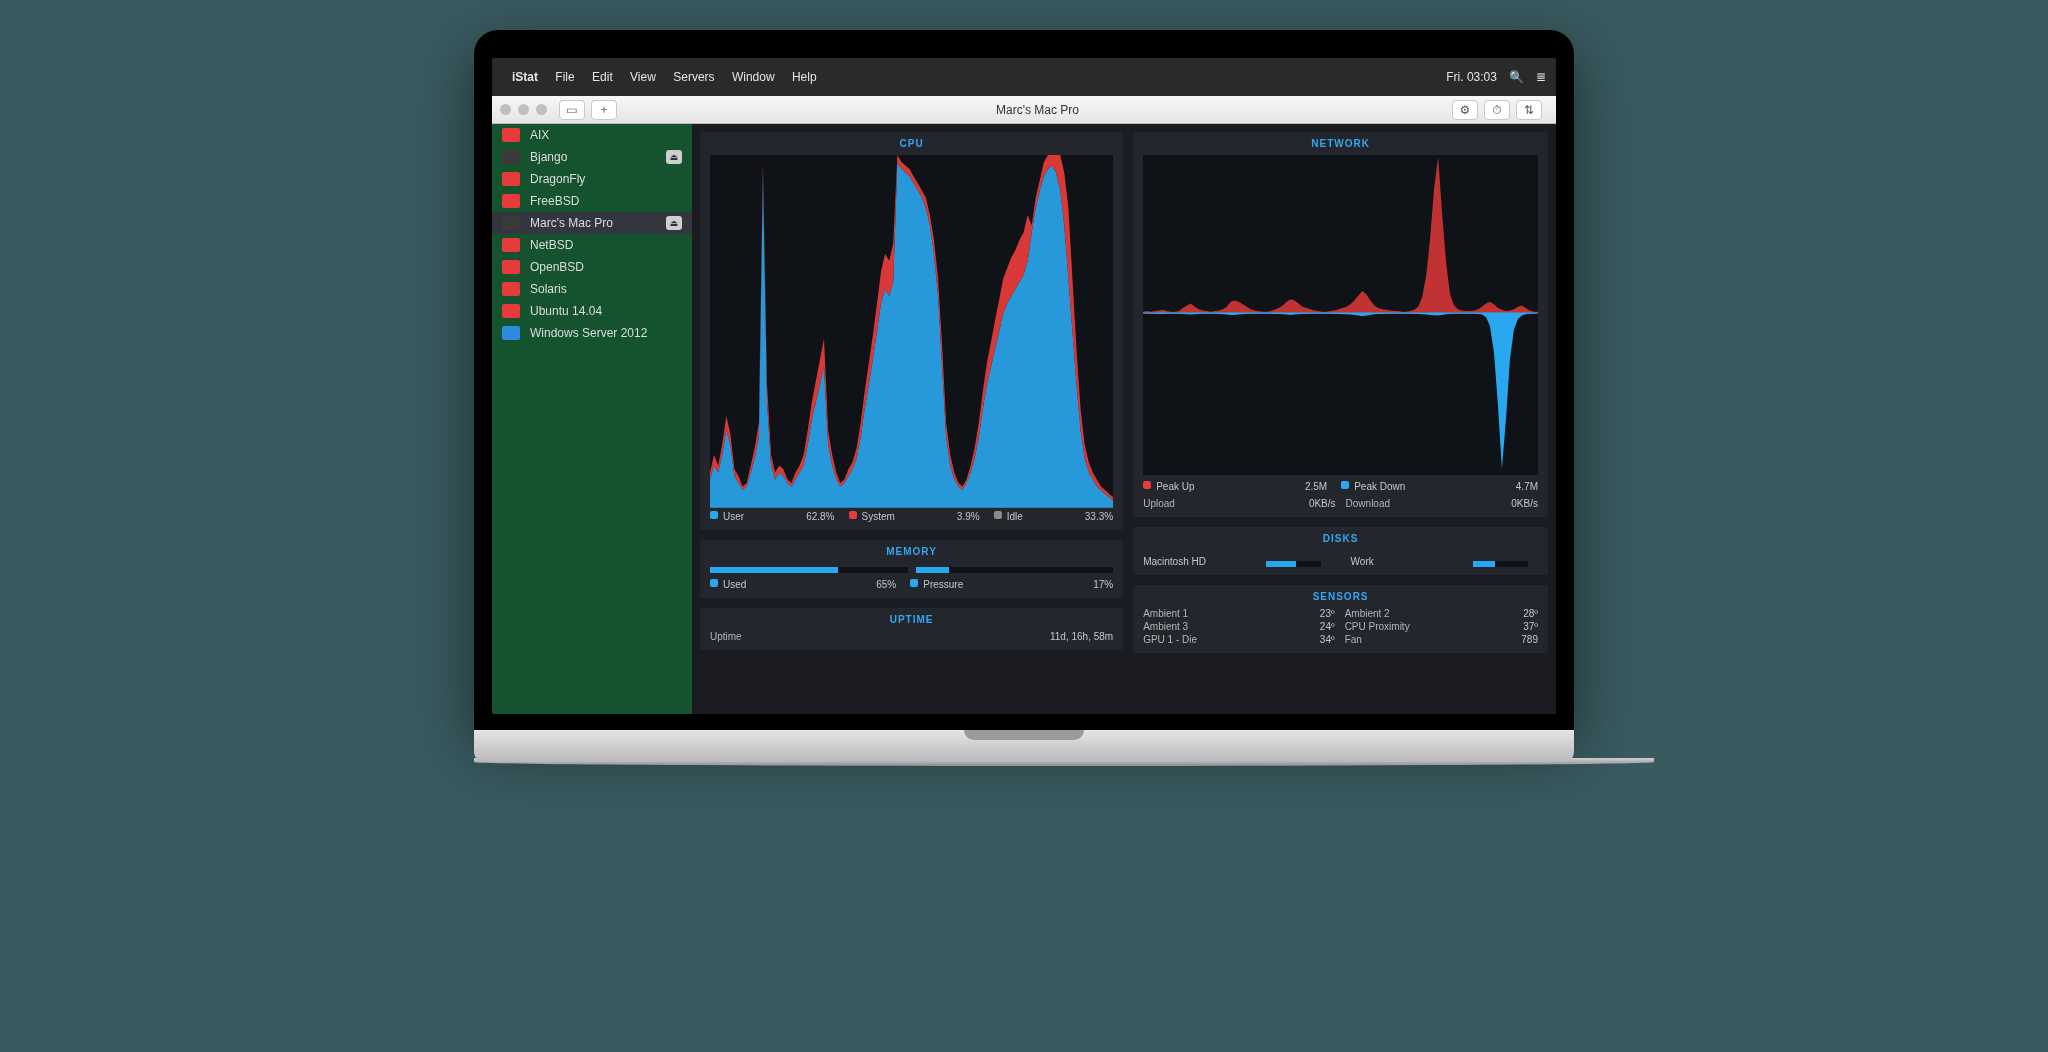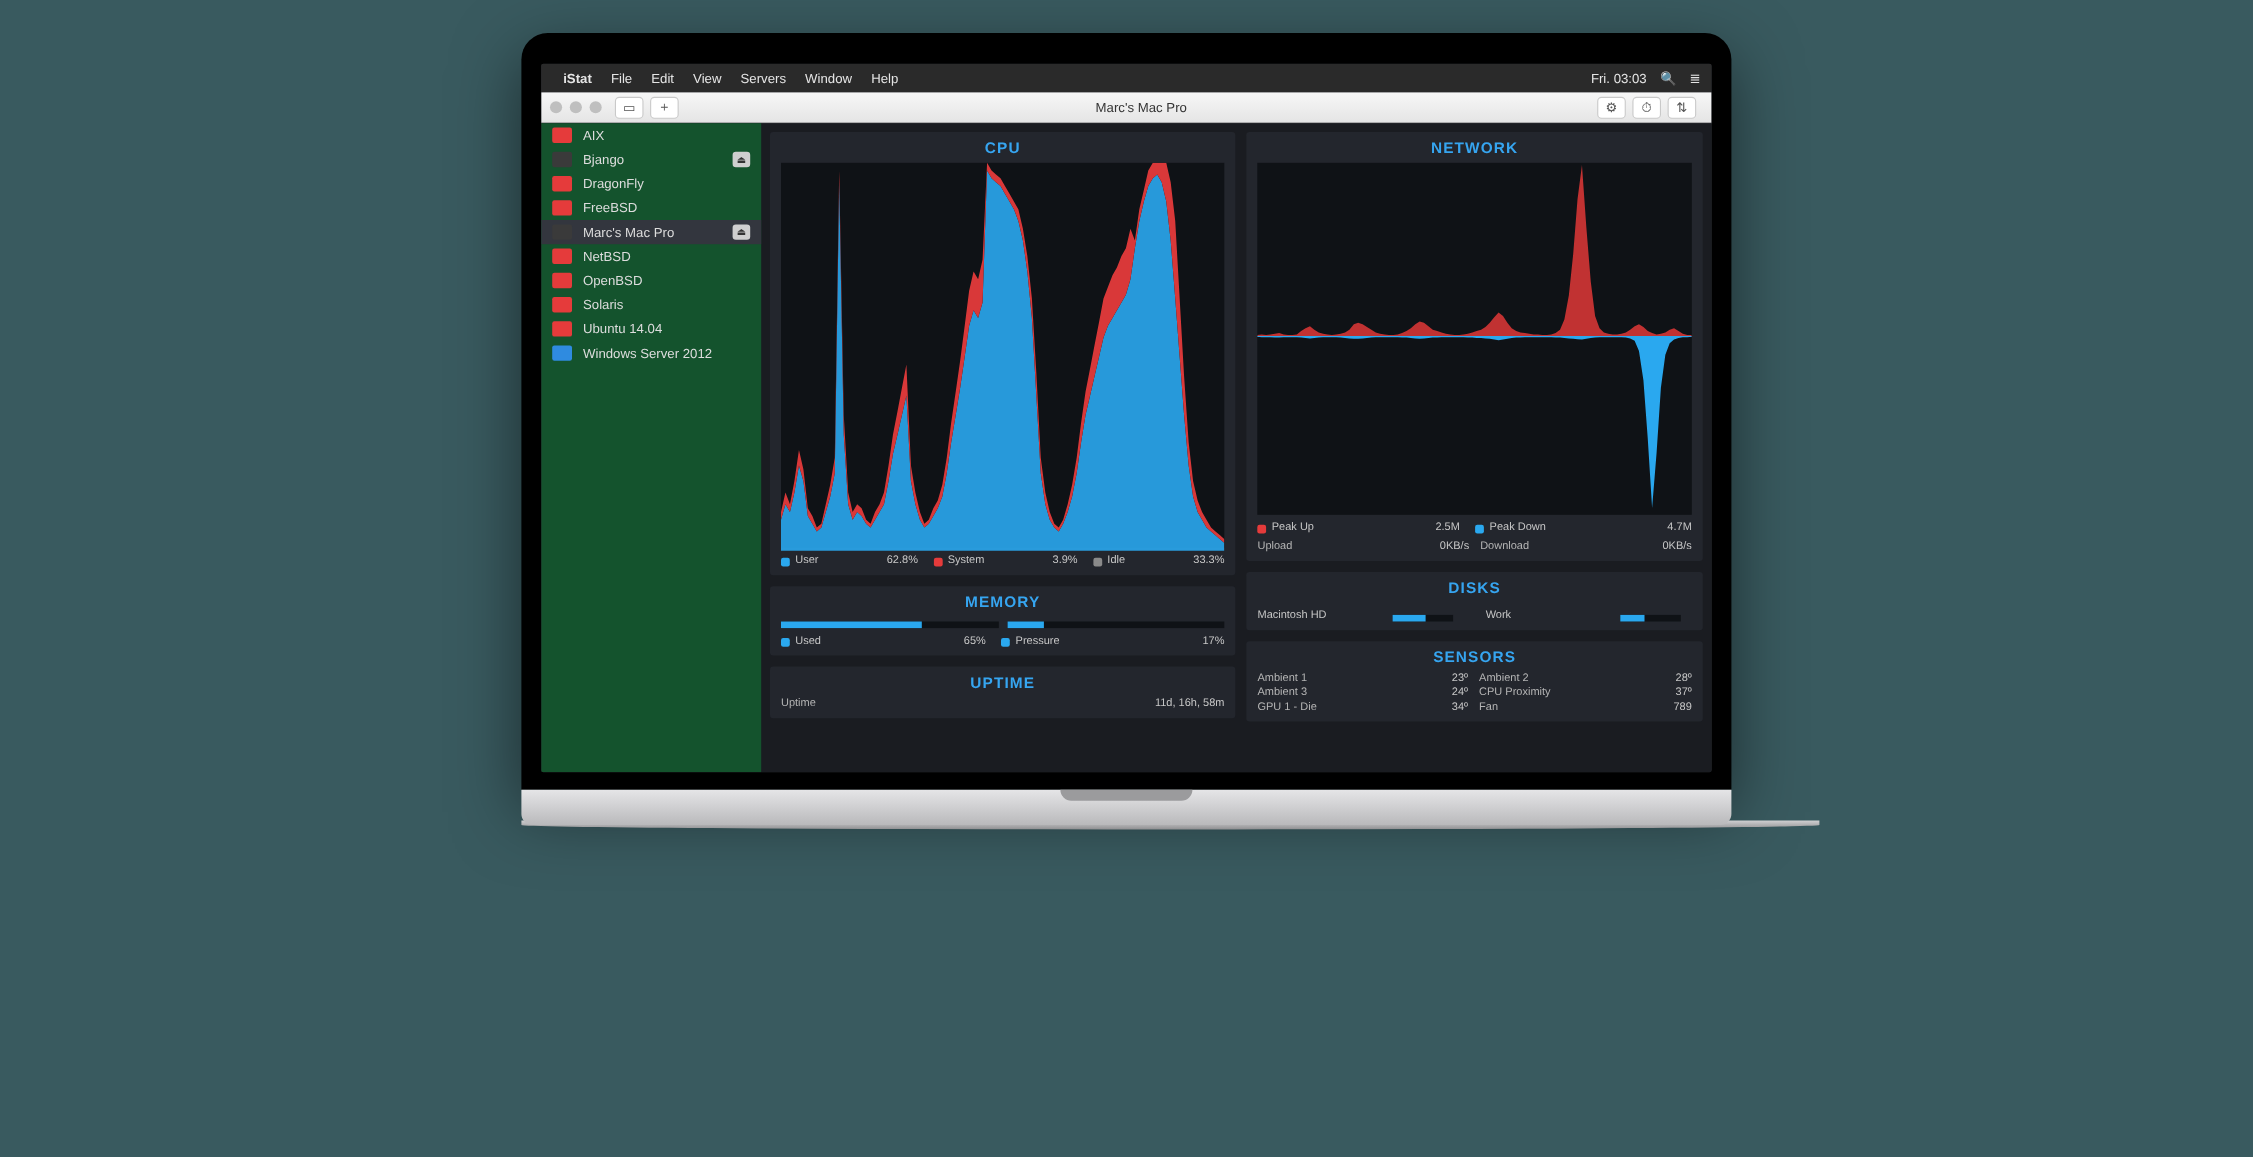--- a/index.html
+++ b/index.html
@@ -5,21 +5,21 @@
 * { margin: 0; padding: 0; box-sizing: border-box; font-family: -apple-system, BlinkMacSystemFont, "Helvetica Neue", Arial, sans-serif; }
 body { background: #395a5f; display: flex; justify-content: center; align-items: flex-start; min-height: 1052px; }
 .laptop { margin-top: 30px; width: 1100px; }
 .screen-bezel { background: #000; border-radius: 24px 24px 0 0; padding: 28px 18px 16px 18px; box-shadow: 0 20px 60px rgba(0,0,0,.5); }
 .screen { background: #2b2e33; border-radius: 2px; overflow: hidden; }
 .laptop-base { height: 32px; background: linear-gradient(#e5e5e7, #b9b9bb); border-radius: 0 0 10px 10px; position: relative; }
 .laptop-base::before { content:""; position:absolute; left:50%; top:0; transform:translateX(-50%); width:120px; height:10px; background:#9b9b9d; border-radius:0 0 10px 10px; }
 .laptop-feet { width: 1180px; height: 8px; margin: -4px auto 0; background: linear-gradient(#cfcfd1, #8f8f91); border-radius: 0 0 50% 50%; }
 
 
-.menubar { height: 26px; background: #2a2a2a; color: #e5e5e5; display:flex; align-items:center; font-size: 12px; padding: 0 10px; }
+.menubar { height: 38px; background: #2a2a2a; color: #e5e5e5; display:flex; align-items:center; font-size: 12px; padding: 0 10px; }
 .menubar .apple { margin-right: 10px; }
 .menubar .menus span { margin-right: 14px; cursor: default; }
 .menubar .right { margin-left:auto; display:flex; align-items:center; gap:12px; }
 
 
 .toolbar { height: 28px; background: linear-gradient(#f7f7f7,#e5e5e5); display:flex; align-items:center; padding: 0 8px; border-bottom:1px solid #b8b8b8; }
 .traffic { display:flex; gap:7px; margin-right:12px; }
 .traffic span { width:11px; height:11px; border-radius:50%; background:#bfbfbf; display:inline-block; }
 .tool-btn { width:26px; height:20px; background:#fff; border:1px solid #c9c9c9; border-radius:4px; display:flex; align-items:center; justify-content:center; margin-right:6px; cursor:default; font-size:12px; color:#555;}
 .toolbar .title { flex:1; text-align:center; font-size:12px; color:#333; }
@@ -31,29 +31,29 @@
 .side-item.selected { background:#33363e; }
 .side-icon { width:18px; height:14px; margin-right:10px; border-radius:2px; }
 .side-eject { margin-left:auto; width:16px; height:14px; border-radius:3px; background:#cfcfcf; font-size:9px; display:flex; align-items:center; justify-content:center; color:#333; }
 
 .content { flex:1; padding:8px; display:flex; gap:10px; overflow:hidden; }
 .col { display:flex; flex-direction:column; gap:10px; }
 .col-left { flex:1.02; }
 .col-right { flex:1; }
 
 .panel { background:#23262d; border-radius:3px; padding:6px 10px 8px; }
-.panel h3 { color:#36a5f0; font-size:14px; letter-spacing:1px; text-align:center; font-weight:600; text-transform:uppercase; }
+.panel h3 { color:#36a5f0; font-size:10px; letter-spacing:1px; text-align:center; font-weight:600; text-transform:uppercase; }
 .chart { background:#0f1216; margin-top:6px; position:relative; }
 .cpu-chart { height:350px; }
 .net-chart { height:320px; }
 .chart svg { position:absolute; inset:0; }
 
 .legend-row { display:flex; align-items:center; font-size:10px; color:#c7c7c7; margin-top:6px; }
 .sw { width:8px; height:8px; border-radius:2px; margin-right:5px; display:inline-block; }
-.legend-item { display:flex; align-items:flex-end; margin-right:6px; }
+.legend-item { display:flex; align-items:flex-start; margin-right:6px; }
 .spacer { flex:1; }
 
 .bar-track { height:6px; background:#0f1216; border-radius:0; position:relative; margin-top:4px; }
 .bar-fill { position:absolute; left:0; top:0; bottom:0; background:#2aa8ef; }
 .bar-split { display:flex; gap:8px; margin-top:6px; }
 .bar-split > div { flex:1; }
 
 .kv-grid { display:grid; grid-template-columns: 1fr auto 1fr auto; column-gap:10px; row-gap:2px; font-size:10px; color:#c7c7c7; margin-top:6px; }
 .kv-grid .k { color:#b5b5b5; }
 .kv-grid .v { text-align:right; }

